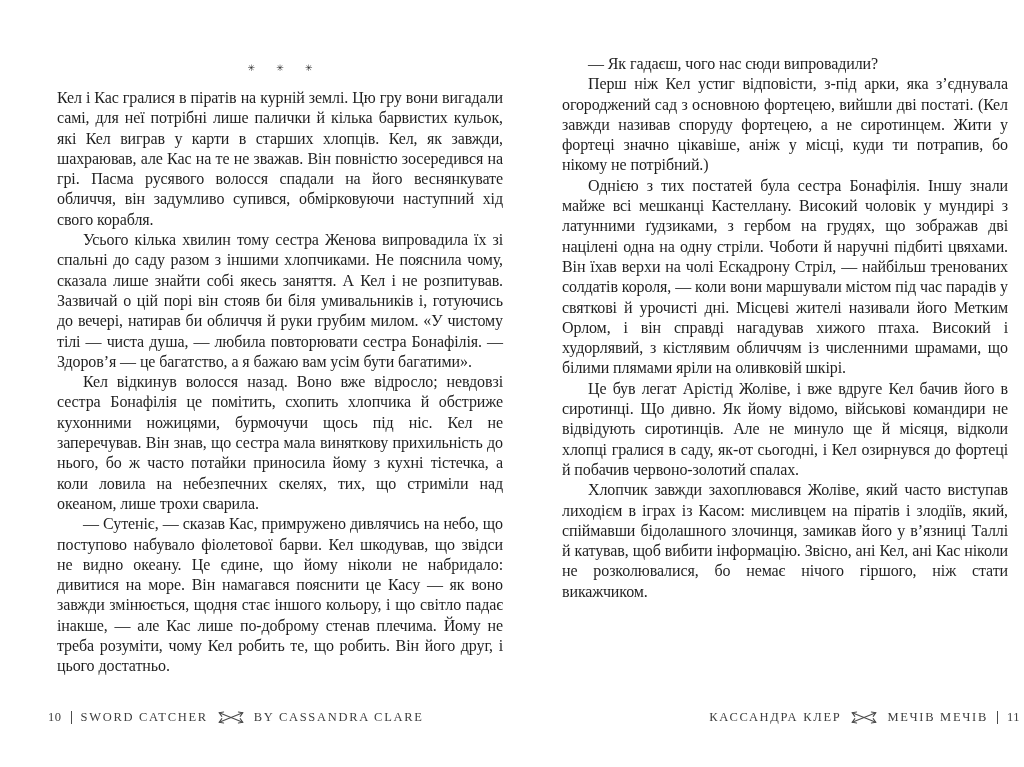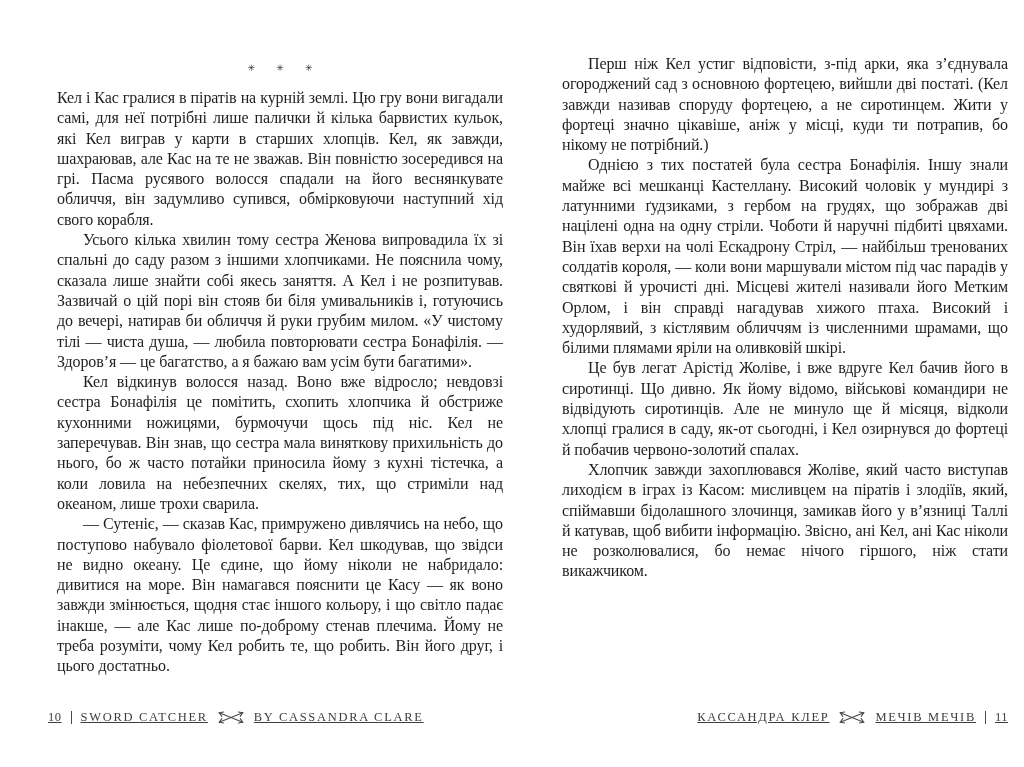--- a/index.html
+++ b/index.html
@@ -47,24 +47,23 @@
     position: absolute;
     top: 710px;
     display: flex;
     align-items: center;
     gap: 9px;
     font-family: "Liberation Serif", serif;
     font-size: 12.5px;
     letter-spacing: 1.7px;
     color: #3d3d3d;
     white-space: nowrap;
-    text-decoration: underline;
   }
   .footer-left  { left: 48px; }
-  .footer-right { right: 16px; }
+  .footer-right { right: 4px; }
   .footer .bar {
     width: 1px;
     height: 13px;
     background: #4a4a4a;
     display: inline-block;
   }
   .footer .pagenum { letter-spacing: 0.5px; }
   .arrows-icon { display: inline-block; }
   .arrows-icon svg { display: block; }
 </style>
@@ -73,20 +72,21 @@
 
 <div class="page page-left">
   <div class="ornament">✳ ✳ ✳</div>
   <p class="no-indent">Кел і Кас гралися в піратів на курній землі. Цю гру вони вигадали самі, для неї потрібні лише палички й кілька барвистих кульок, які Кел виграв у карти в старших хлопців. Кел, як завжди, шахраював, але Кас на те не зважав. Він повністю зосередився на грі. Пасма русявого волосся спадали на його веснянкувате обличчя, він задумливо супився, обмірковуючи наступний хід свого корабля.</p>
   <p>Усього кілька хвилин тому сестра Женова випровадила їх зі спальні до саду разом з іншими хлопчиками. Не пояснила чому, сказала лише знайти собі якесь заняття. А Кел і не розпитував. Зазвичай о цій порі він стояв би біля умивальників і, готуючись до вечері, натирав би обличчя й руки грубим милом. «У чистому тілі — чиста душа, — любила повторювати сестра Бонафілія. — Здоров’я — це багатство, а я бажаю вам усім бути багатими».</p>
   <p>Кел відкинув волосся назад. Воно вже відросло; невдовзі сестра Бонафілія це помітить, схопить хлопчика й обстриже кухонними ножицями, бурмочучи щось під ніс. Кел не заперечував. Він знав, що сестра мала виняткову прихильність до нього, бо ж часто потайки приносила йому з кухні тістечка, а коли ловила на небезпечних скелях, тих, що стриміли над океаном, лише трохи сварила.</p>
   <p>— Сутеніє, — сказав Кас, примружено дивлячись на небо, що поступово набувало фіолетової барви. Кел шкодував, що звідси не видно океану. Це єдине, що йому ніколи не набридало: дивитися на море. Він намагався пояснити це Касу — як воно завжди змінюється, щодня стає іншого кольору, і що світло падає інакше, — але Кас лише по-доброму стенав плечима. Йому не треба розуміти, чому Кел робить те, що робить. Він його друг, і цього достатньо.</p>
 </div>
 
 <div class="page page-right">
+  <p>— Як гадаєш, чого нас сюди випровадили?</p>
   <p>Перш ніж Кел устиг відповісти, з-під арки, яка з’єднувала огороджений сад з основною фортецею, вийшли дві постаті. (Кел завжди називав споруду фортецею, а не сиротинцем. Жити у фортеці значно цікавіше, аніж у місці, куди ти потрапив, бо нікому не потрібний.)</p>
   <p>Однією з тих постатей була сестра Бонафілія. Іншу знали майже всі мешканці Кастеллану. Високий чоловік у мундирі з латунними ґудзиками, з гербом на грудях, що зображав дві націлені одна на одну стріли. Чоботи й наручні підбиті цвяхами. Він їхав верхи на чолі Ескадрону Стріл, — найбільш тренованих солдатів короля, — коли вони маршували містом під час парадів у святкові й урочисті дні. Місцеві жителі називали його Метким Орлом, і він справді нагадував хижого птаха. Високий і худорлявий, з кістлявим обличчям із численними шрамами, що білими плямами яріли на оливковій шкірі.</p>
   <p>Це був легат Арістід Жоліве, і вже вдруге Кел бачив його в сиротинці. Що дивно. Як йому відомо, військові командири не відвідують сиротинців. Але не минуло ще й місяця, відколи хлопці гралися в саду, як-от сьогодні, і Кел озирнувся до фортеці й побачив червоно-золотий спалах.</p>
   <p>Хлопчик завжди захоплювався Жоліве, який часто виступав лиходієм в іграх із Касом: мисливцем на піратів і злодіїв, який, спіймавши бідолашного злочинця, замикав його у в’язниці Таллі й катував, щоб вибити інформацію. Звісно, ані Кел, ані Кас ніколи не розколювалися, бо немає нічого гіршого, ніж стати викажчиком.</p>
 </div>
 
 <div class="footer footer-left">
   <span class="pagenum">10</span>
   <span class="bar"></span>
   <span>SWORD CATCHER</span>

